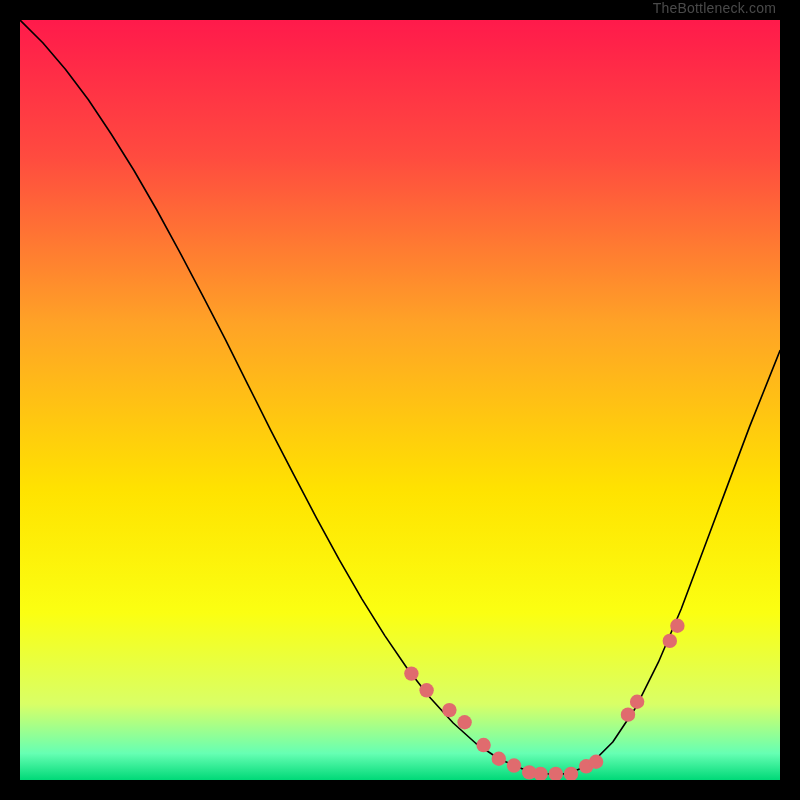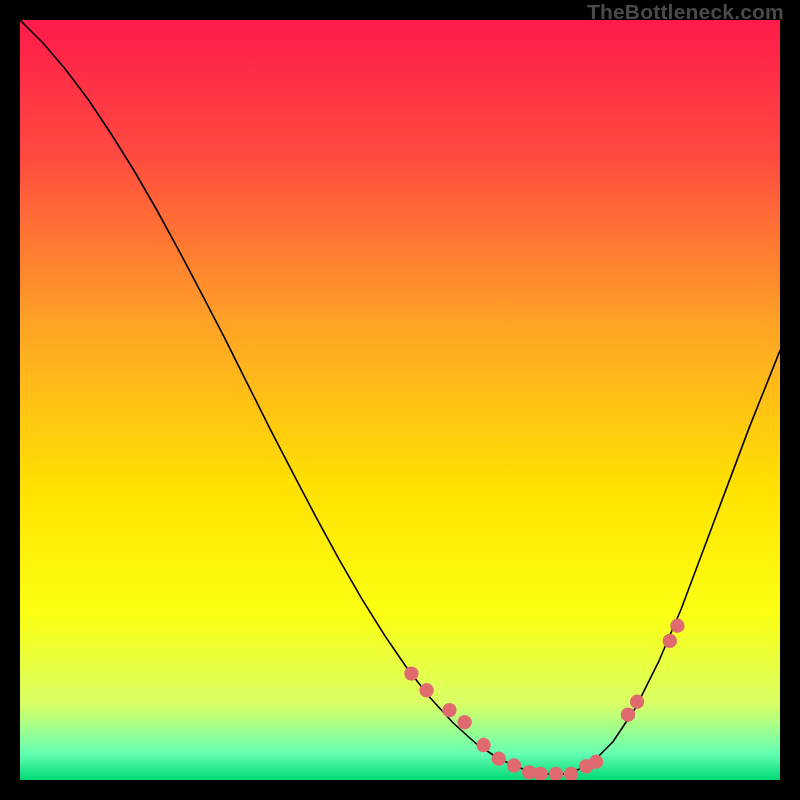--- a/index.html
+++ b/index.html
@@ -22,24 +22,24 @@
   .plot-area {
     position: absolute;
     left: 0;
     top: 0;
     width: 760px;
     height: 760px;
   }
   .attribution {
     position: absolute;
     top: 0px;
-    right: 16px;
+    right: 24px;
     color: #4a4a4a;
-    font-size: 21px;
-    font-weight: bold;
+    font-size: 14px;
+    font-weight: normal;
     letter-spacing: 0.2px;
   }
 </style>
 </head>
 <body>
 
 <div class="frame">
   <svg class="plot-area" viewBox="0 0 760 760">
     <defs>
       <linearGradient id="bg-grad" x1="0" y1="0" x2="0" y2="1">

